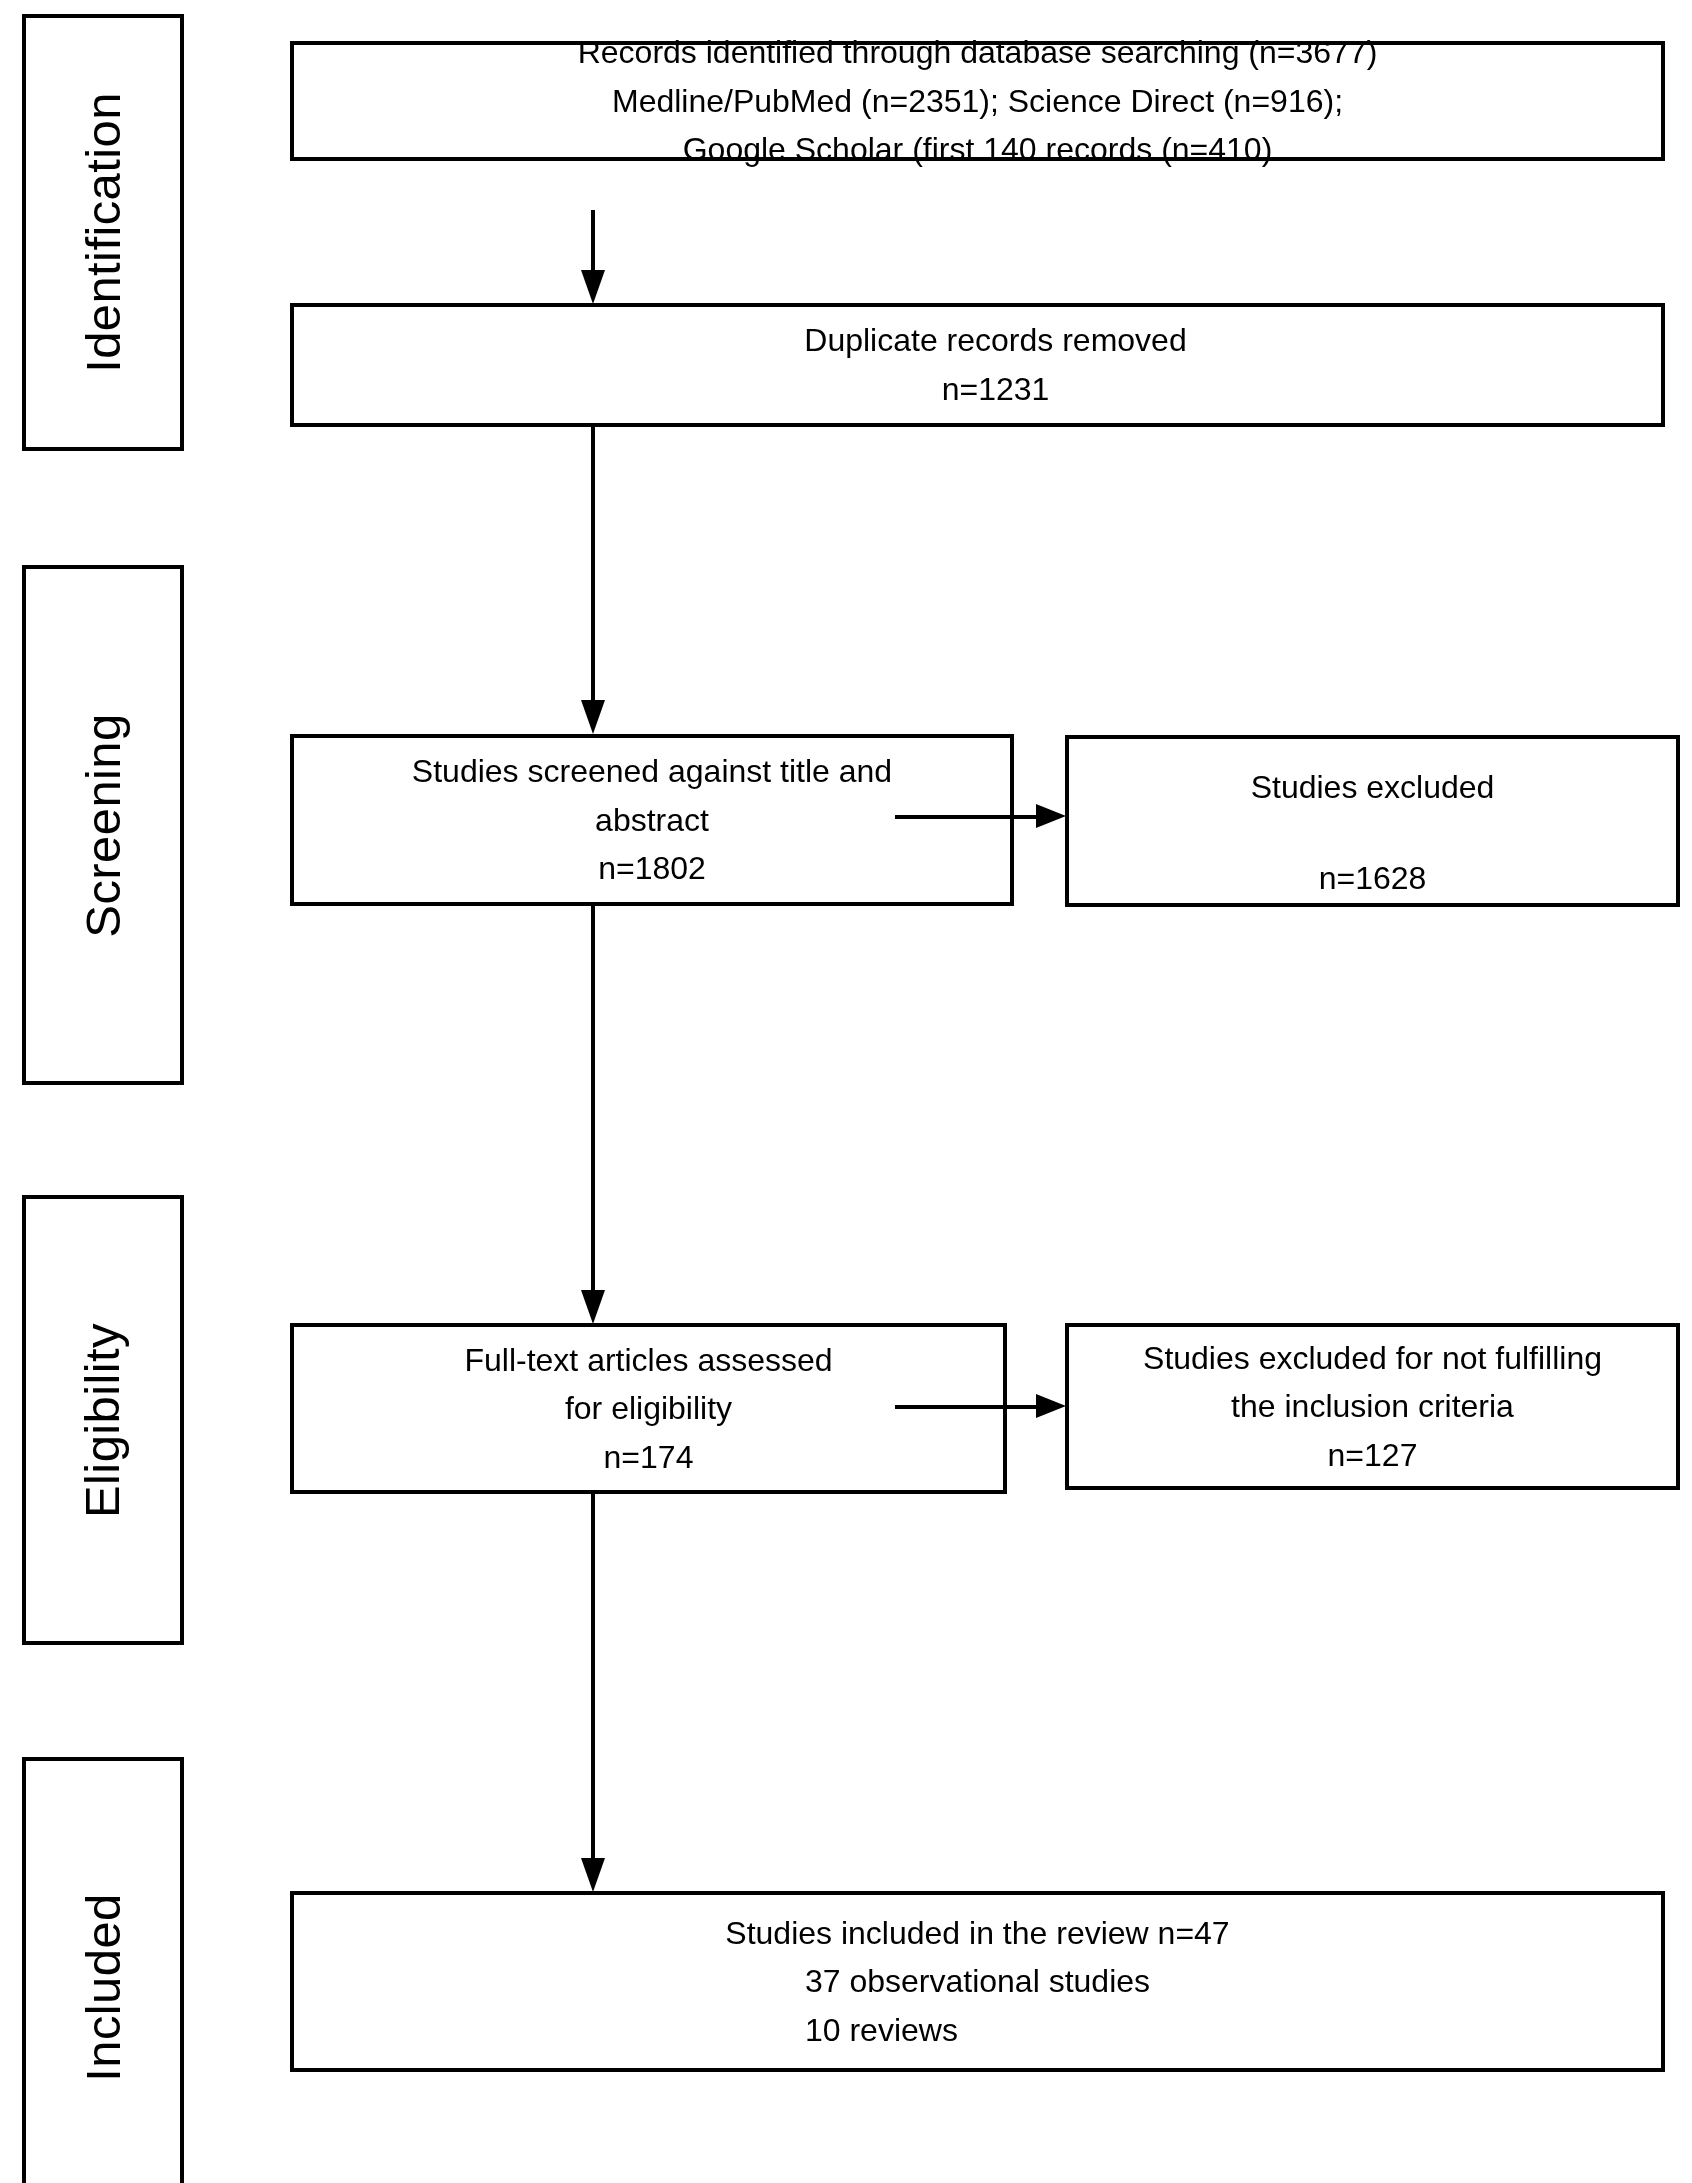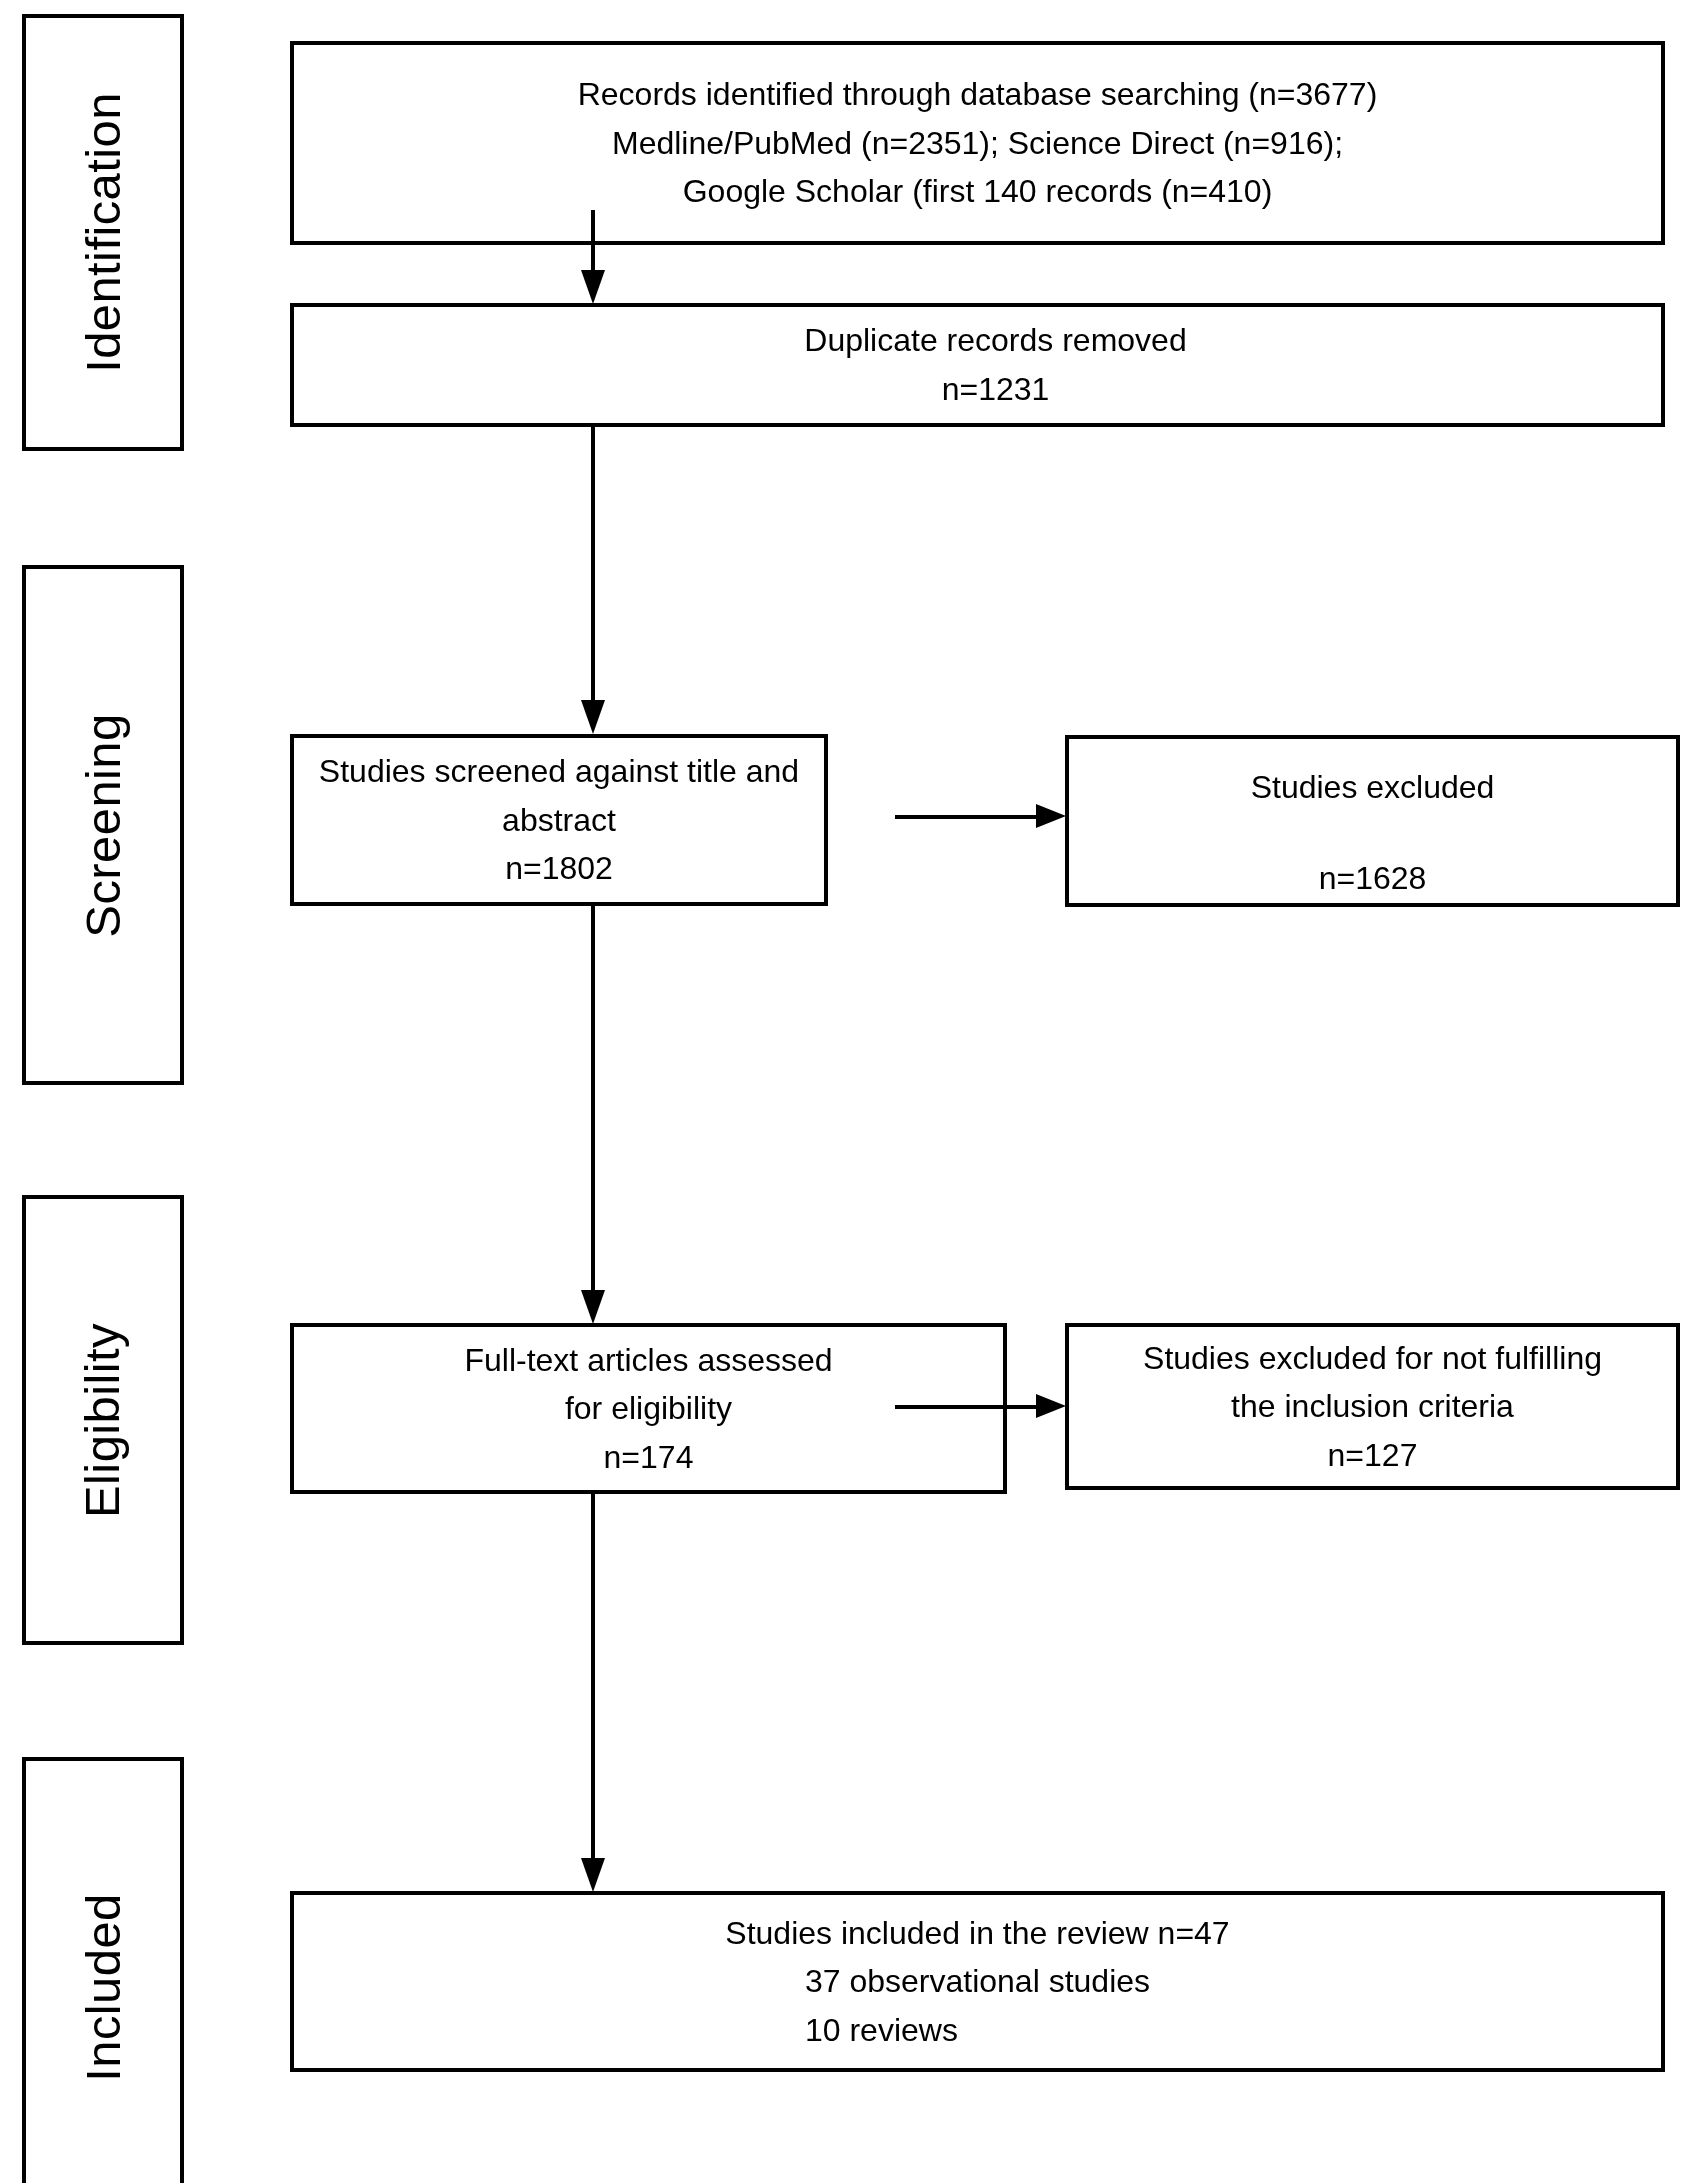--- a/index.html
+++ b/index.html
@@ -50,23 +50,23 @@
     box-sizing: border-box;
     display: flex;
     flex-direction: column;
     align-items: center;
     justify-content: center;
     text-align: center;
     font-size: 32px;
     line-height: 1.52;
   }
   .flow-box .bl { display: block; white-space: nowrap; }
-  .box-identified { left: 290px;  top: 41px;   width: 1375px; height: 204px; }
+  .box-identified { left: 290px;  top: 41px;   width: 1375px; height: 120px; }
   .box-duplicates { left: 290px;  top: 303px;  width: 1375px; height: 124px; padding-left: 36px; }
-  .box-screened   { left: 290px;  top: 734px; width: 538px; height: 172px; }
+  .box-screened   { left: 290px;  top: 734px; width: 724px; height: 172px; }
   .box-excluded-screening { left: 1065px; top: 735px; width: 615px; height: 172px; justify-content: space-between; padding-top: 24px; }
   .box-fulltext   { left: 290px;  top: 1323px; width: 717px; height: 171px; }
   .box-excluded-fulltext  { left: 1065px; top: 1323px; width: 615px; height: 167px; text-align: center; }
   .box-included   { left: 290px;  top: 1891px; width: 1375px; height: 181px; }
   .sub-block { display: block; text-align: left; }
 
   
   .vline {
     position: absolute;
     left: 591px;

